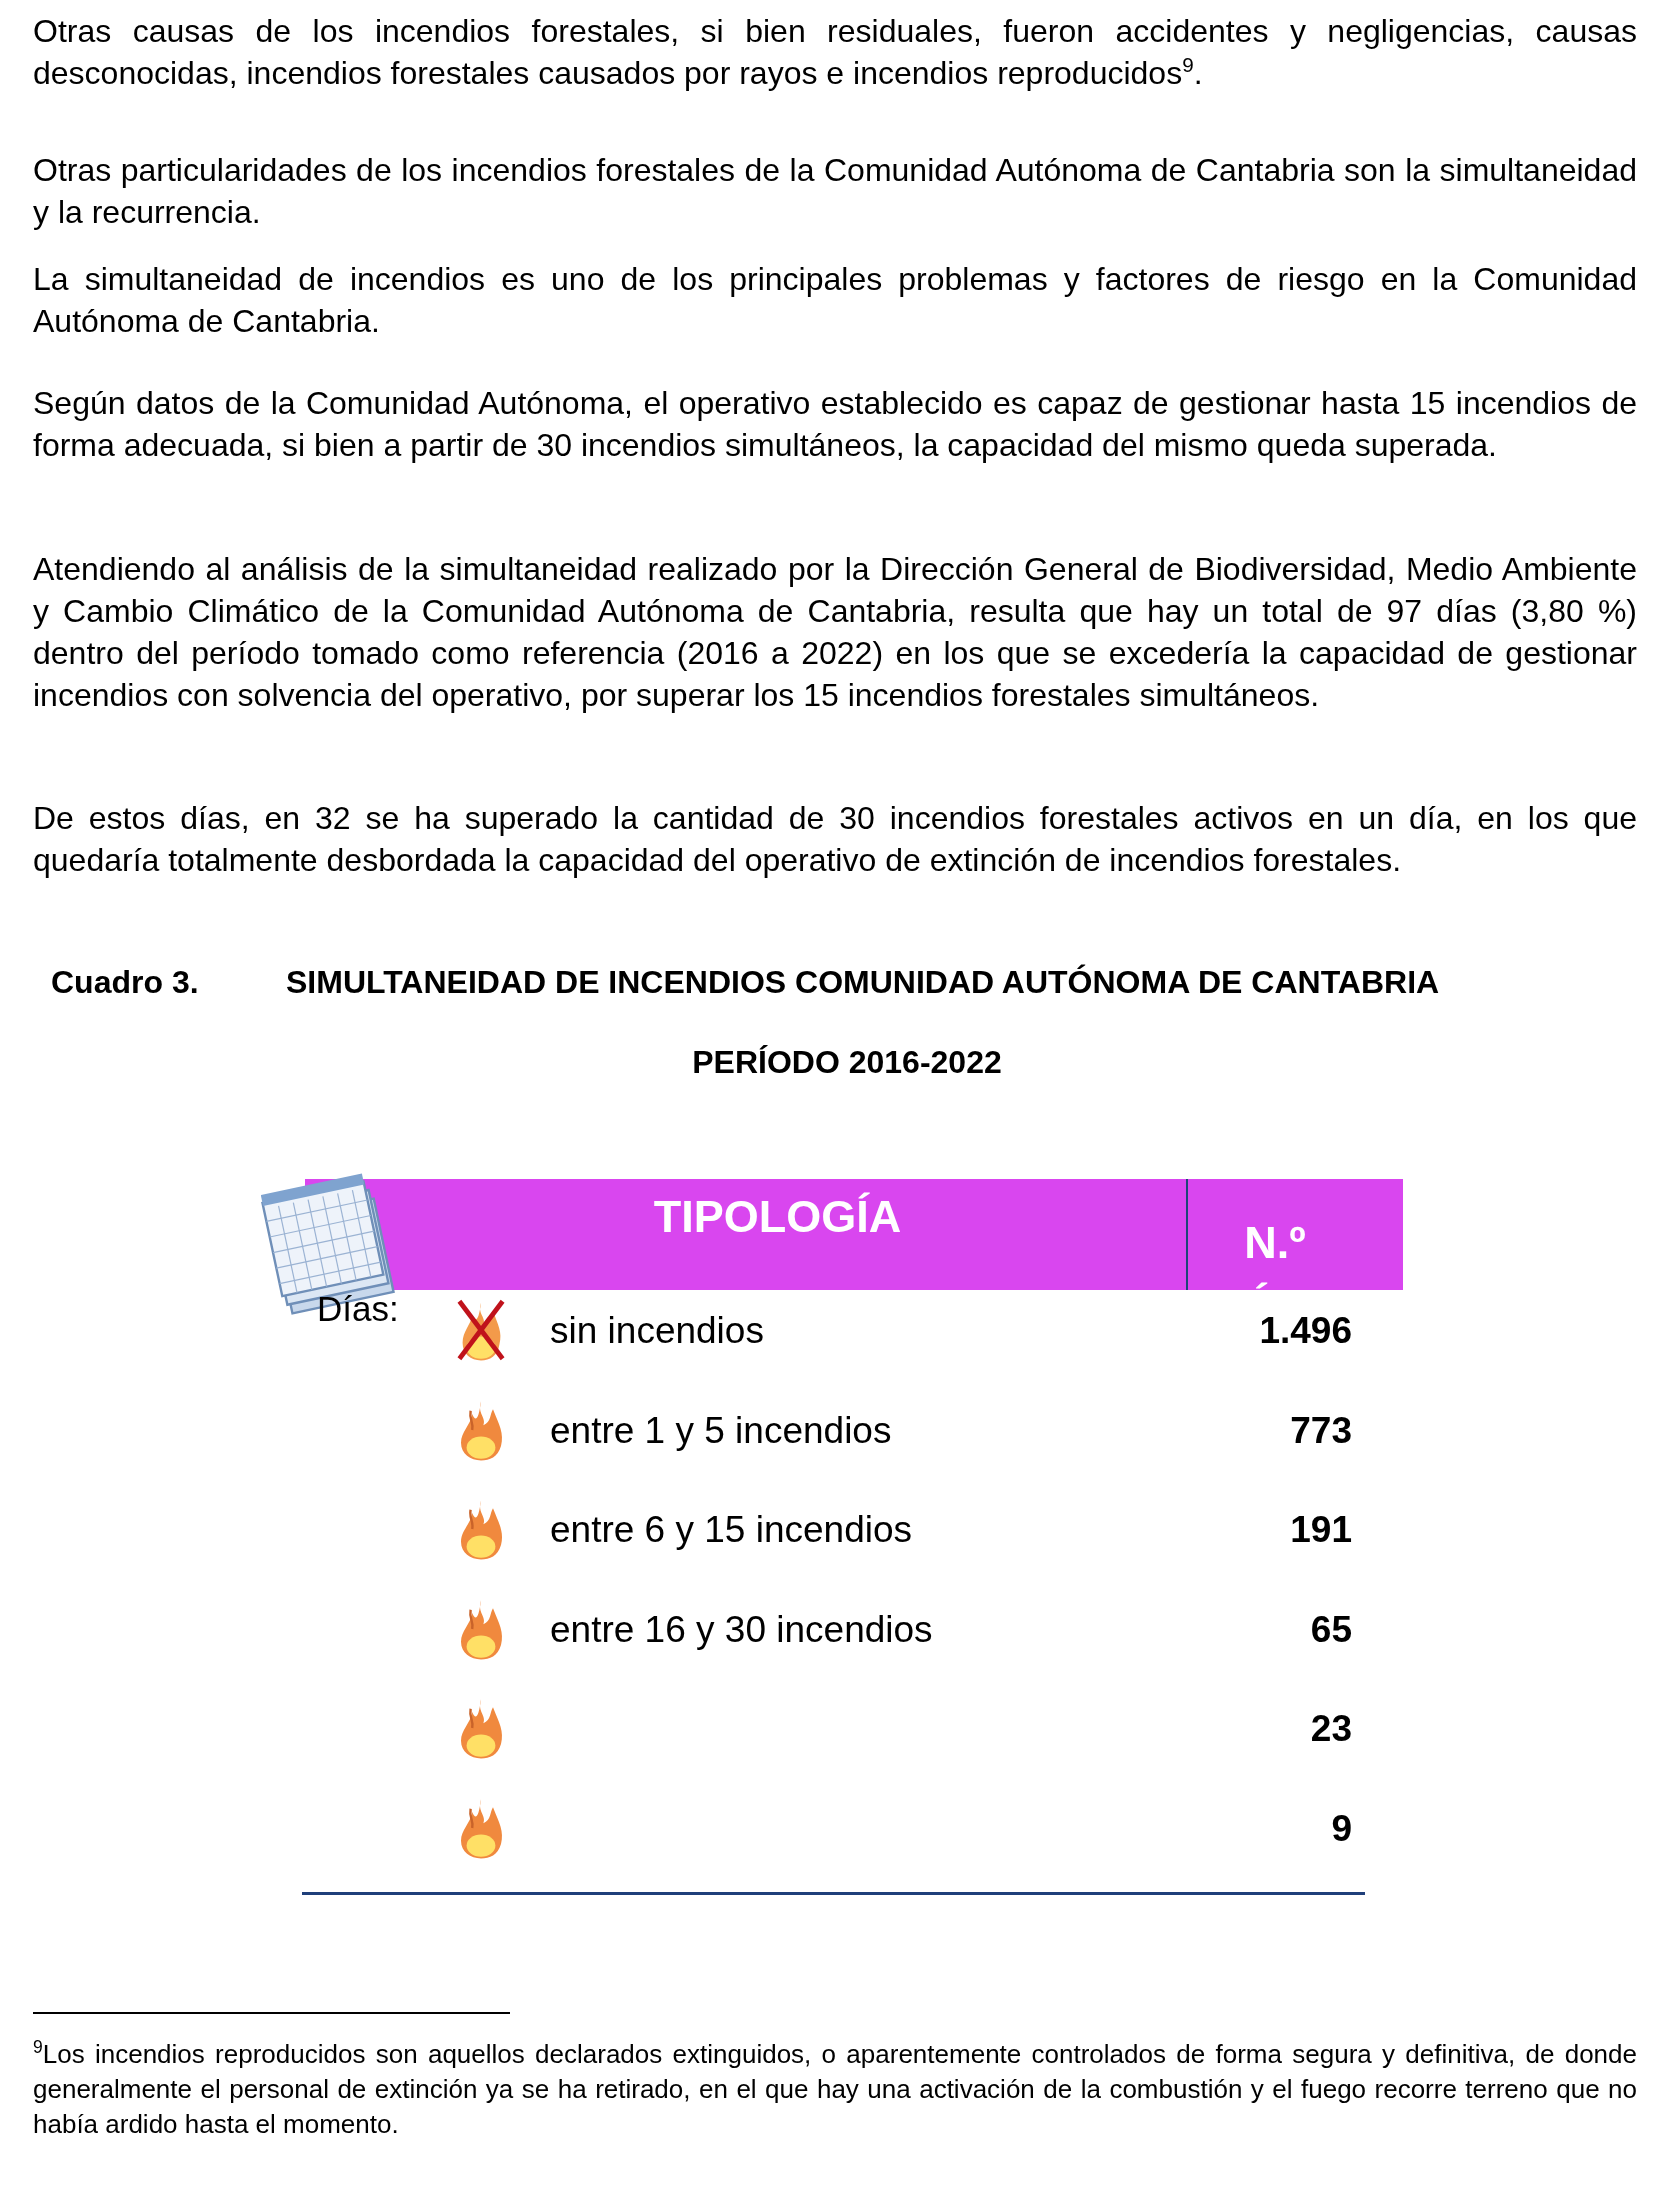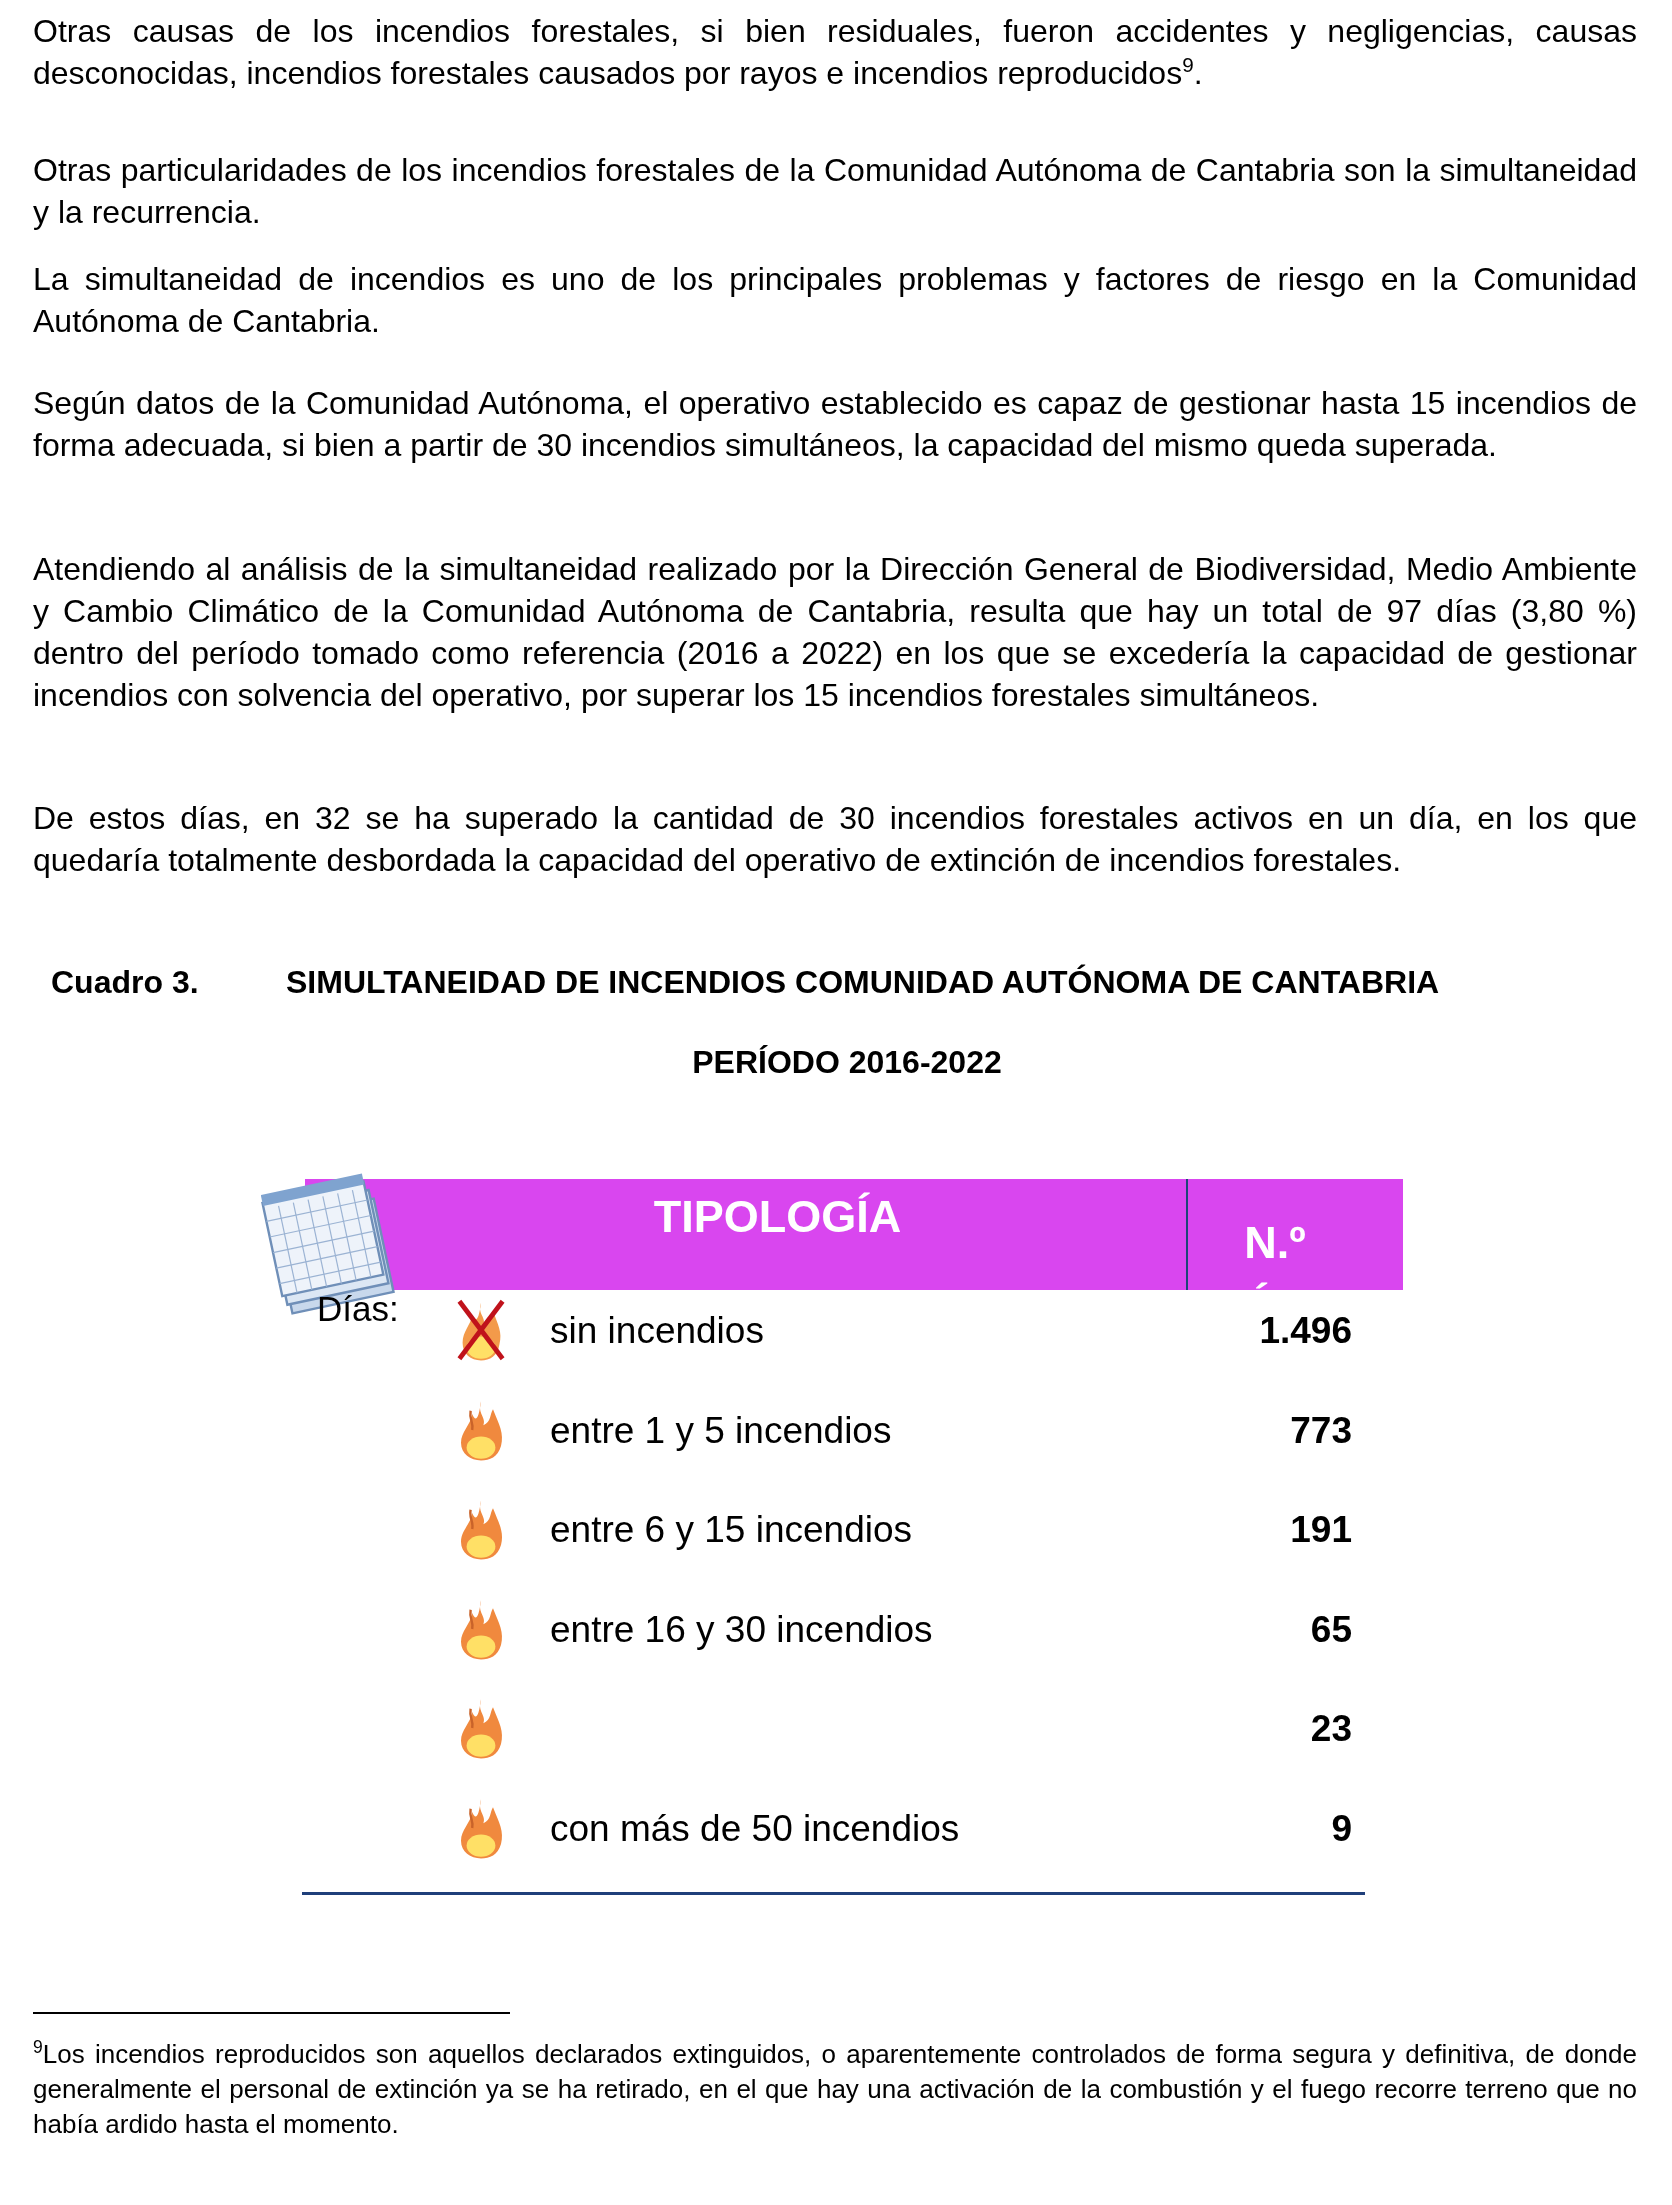--- a/index.html
+++ b/index.html
@@ -115,21 +115,20 @@
   </svg>
   <span class="val">23</span>
 </div>
 
 <div class="row" style="top:1796px;">
   <svg class="icon" viewBox="0 0 70 80">
     <path d="M35 4 C30 20 42 24 38 34 C48 30 46 20 50 14 C58 34 64 44 60 60 C56 74 46 78 35 78 C22 78 10 70 10 56 C10 42 22 34 24 20 C28 30 32 28 35 4 Z" fill="#f0893e"></path>
     <path d="M22 16 C20 28 26 30 24 40" stroke="#c9632a" stroke-width="3" fill="none"></path>
     <ellipse cx="35" cy="62" rx="18" ry="14" fill="#ffe066"></ellipse>
   </svg>
-  <span class="label">con más de 50 incendios</span>
   <span class="val">9</span>
 </div>
 
 <div class="bottom-rule"></div>
 
 <div class="fn-rule"></div>
 <div class="footnote"><sup>9</sup><span>Los incendios reproducidos son aquellos declarados extinguidos, o aparentemente controlados de forma segura y definitiva, de donde generalmente el personal de extinción ya se ha retirado, en el que hay una activación de la combustión y el fuego recorre terreno que no había ardido hasta el momento.</span></div>
 
 
 </body></html>

